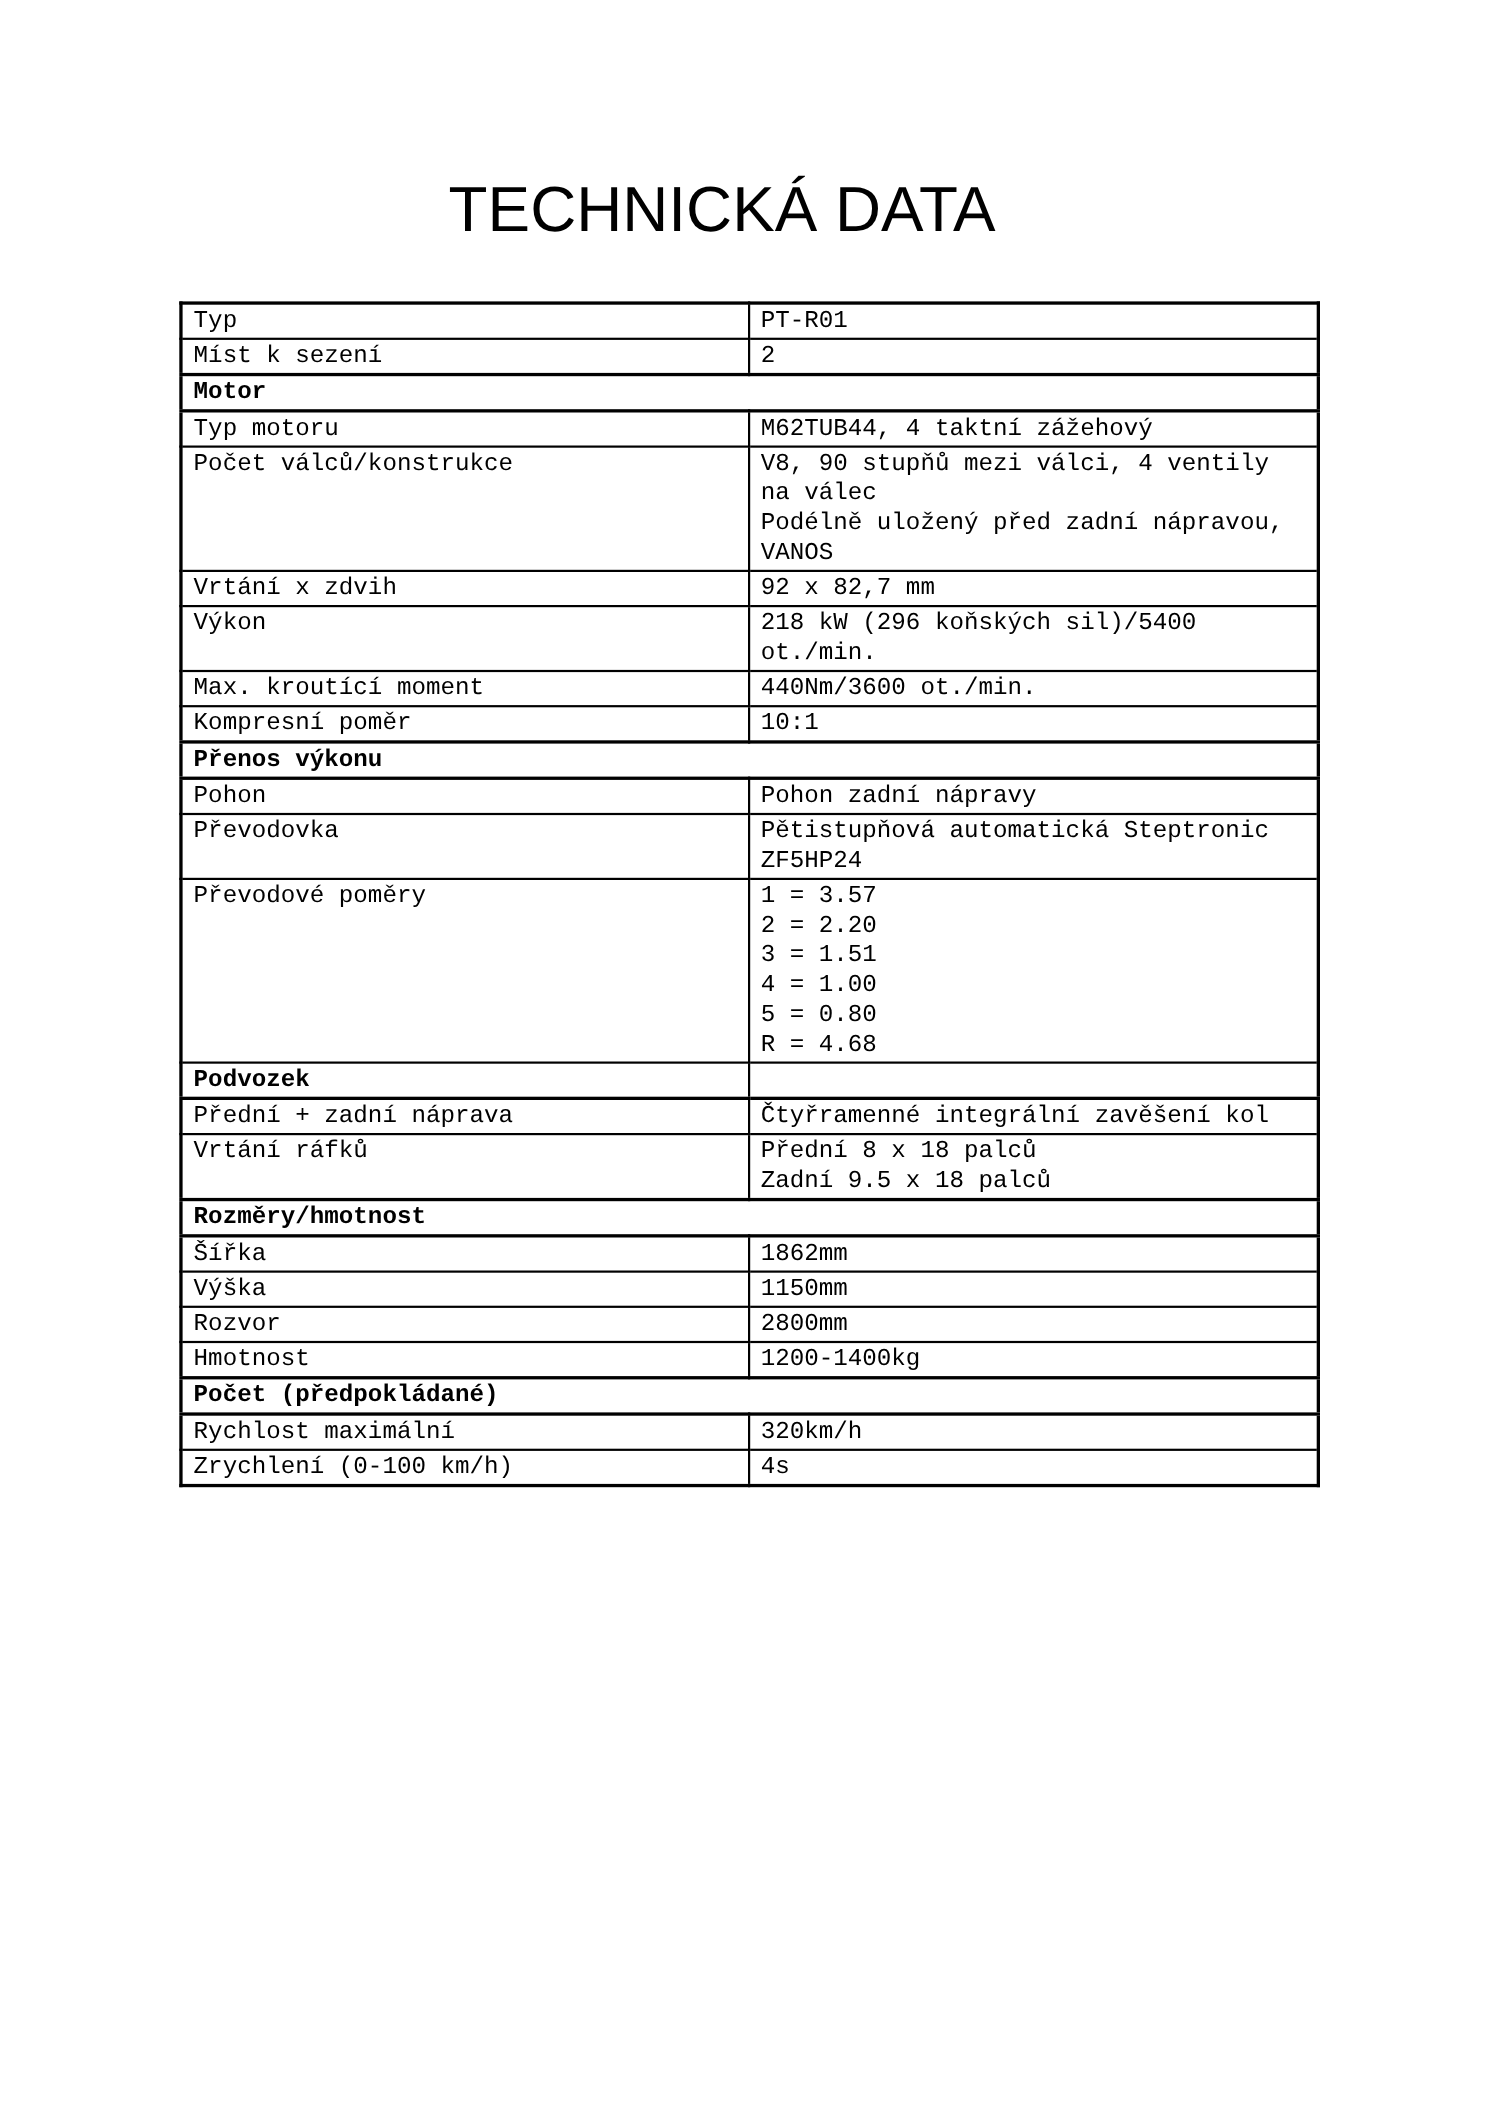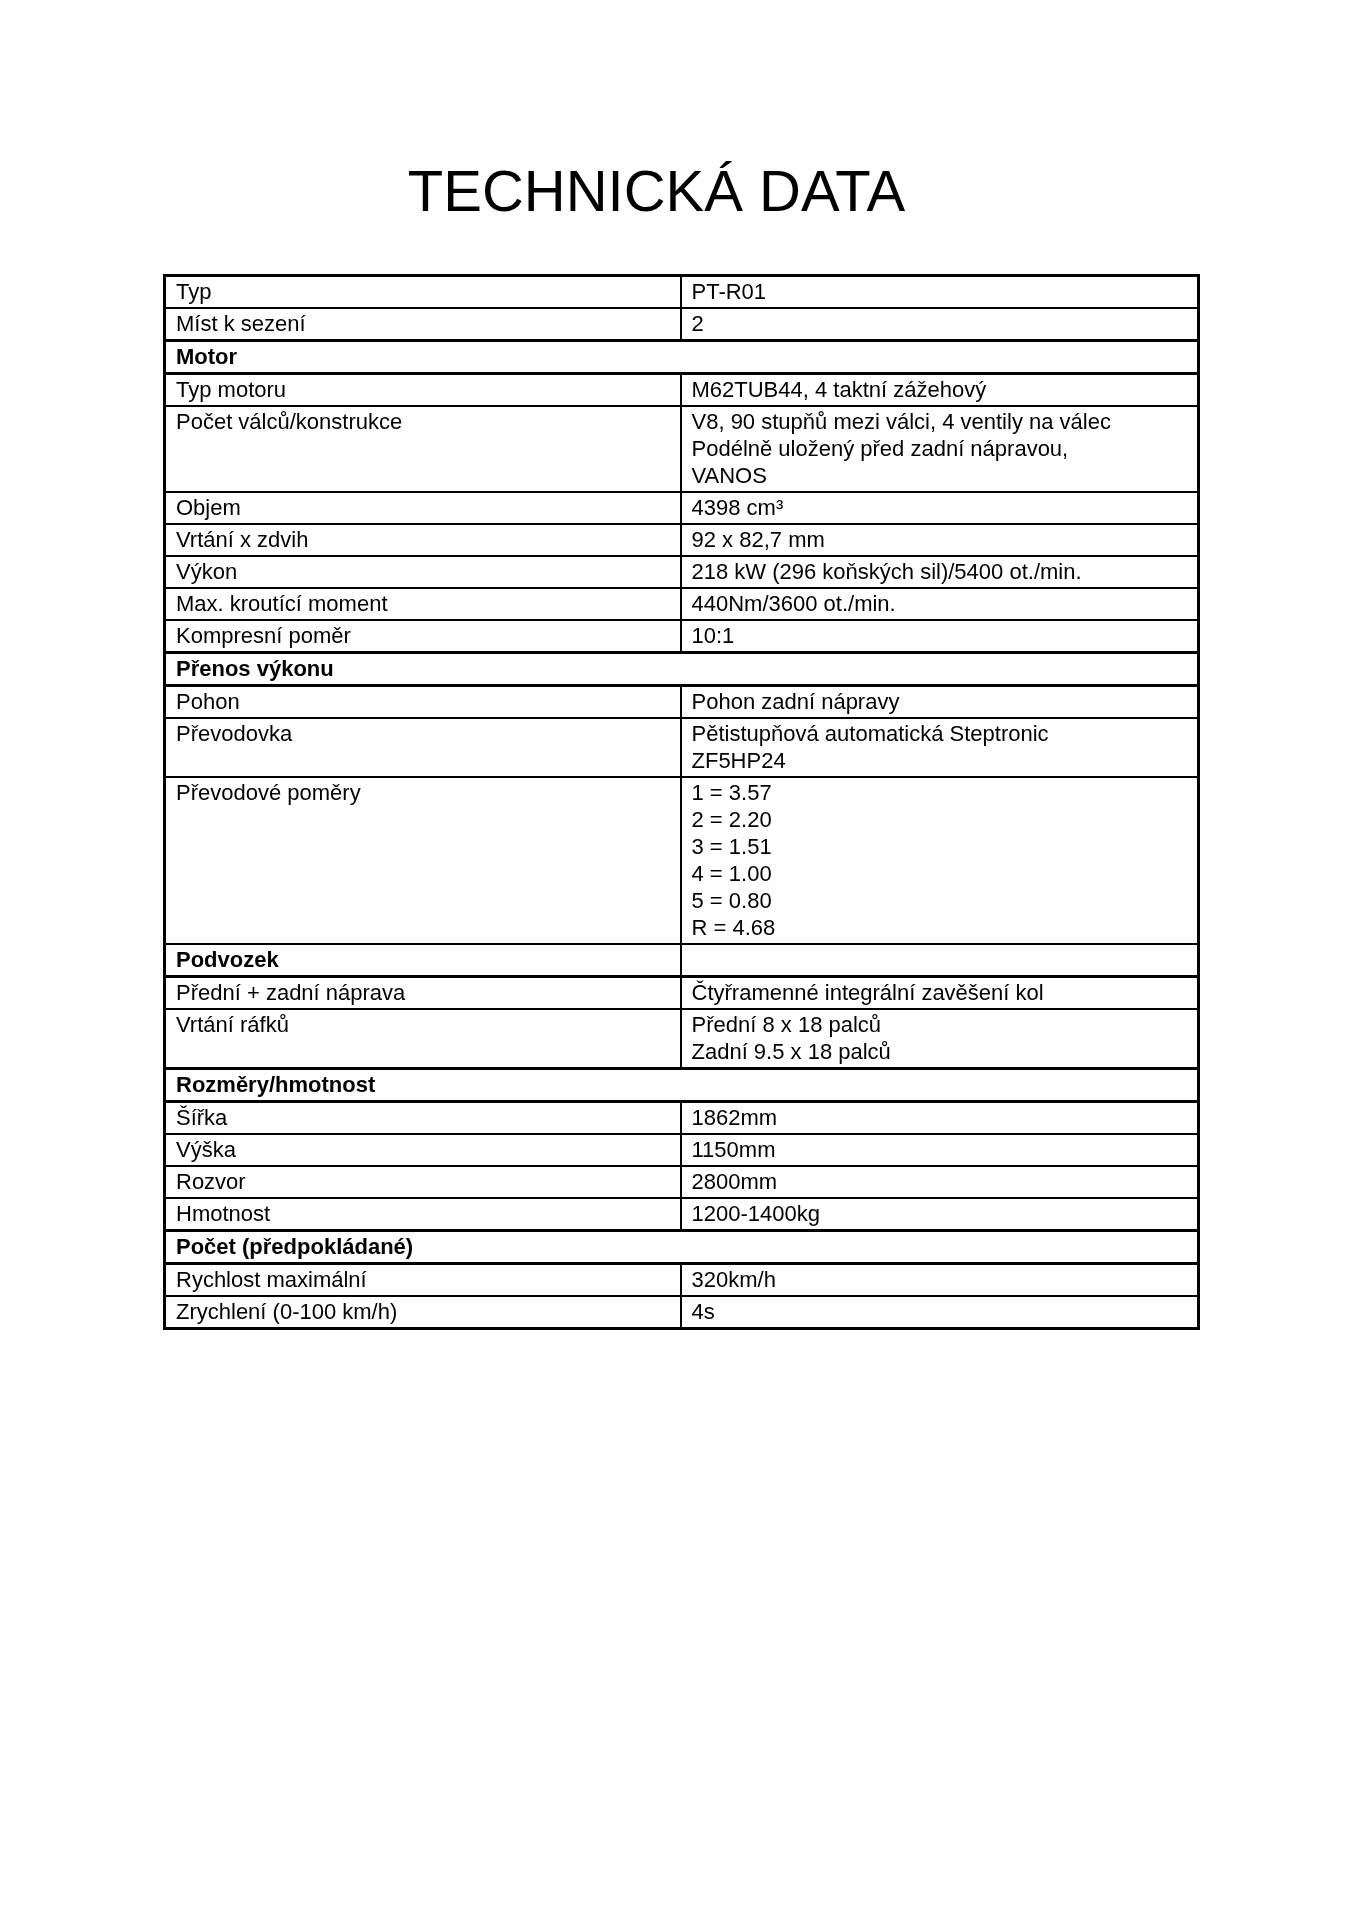--- a/index.html
+++ b/index.html
@@ -39,20 +39,21 @@
   }
   .spec-table col.c-label { width: 516px; }
   .spec-table col.c-value { width: 518px; }
   .spec-table td {
     border: 2px solid #000000;
     vertical-align: top;
     padding: 1px 22px 2px 10px;
     font-size: 22px;
     line-height: 27px;
     overflow: hidden;
+    font-family: Liberation Mono, monospace;
   }
   .spec-table tr.section-row td {
     border-top-width: 3px;
     border-bottom-width: 3px;
     font-weight: bold;
   }
   
   .spec-table tr.section-row.split td {
     border-top-width: 2px;
   }
@@ -86,24 +87,20 @@
         <td>Typ motoru</td>
         <td>M62TUB44, 4 taktní zážehový</td>
       </tr>
       <tr>
         <td>Počet válců/konstrukce</td>
         <td>
           <span class="value-line">V8, 90 stupňů mezi válci, 4 ventily na válec</span>
           <span class="value-line">Podélně uložený před zadní nápravou,</span>
           <span class="value-line">VANOS</span>
         </td>
-      </tr>
-      <tr>
-        <td>Objem</td>
-        <td>4398 cm³</td>
       </tr>
       <tr>
         <td>Vrtání x zdvih</td>
         <td>92 x 82,7 mm</td>
       </tr>
       <tr>
         <td>Výkon</td>
         <td>218 kW (296 koňských sil)/5400 ot./min.</td>
       </tr>
       <tr>

